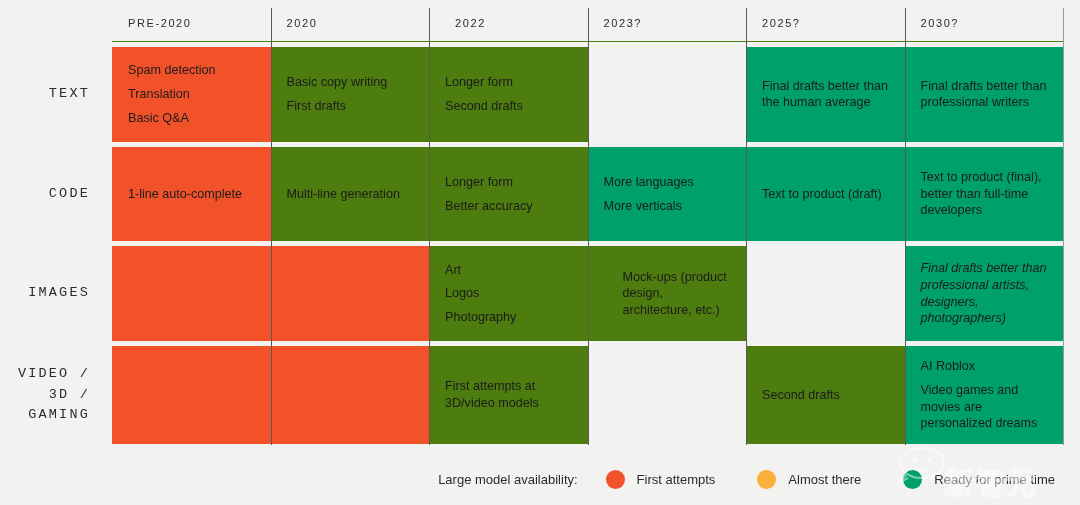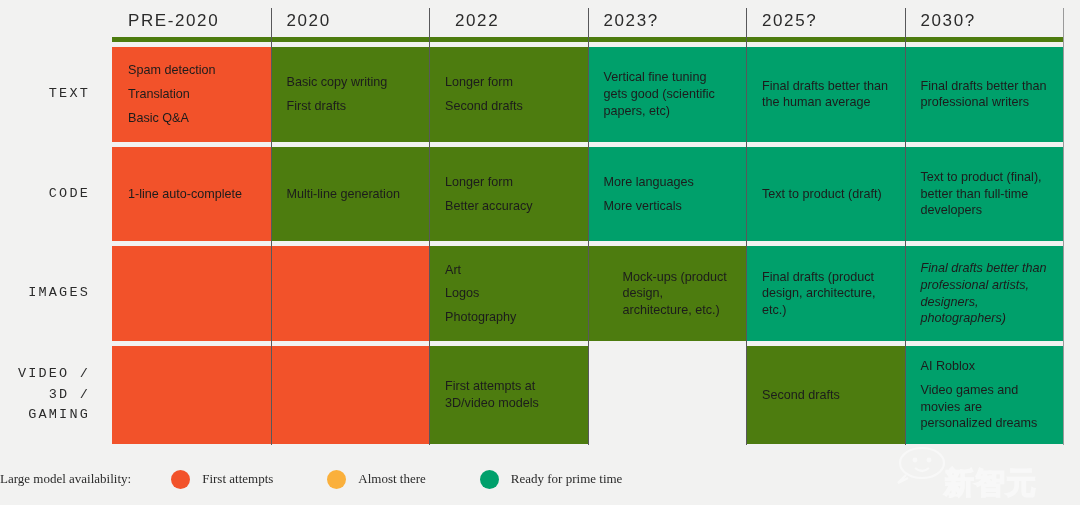--- a/index.html
+++ b/index.html
@@ -44,25 +44,25 @@
     grid-column: 1;
     grid-row: 1;
     background: transparent;
   }
 
   .col-head {
     grid-row: 1;
     display: flex;
     align-items: center;
     padding-left: 16px;
-    font-size: 17px;
+    font-size: 11px;
     letter-spacing: 1.6px;
     color: #2b2b2b;
     font-weight: 400;
-    border-bottom: 5px solid #4d7c0f;
+    border-bottom: 1px solid #4d7c0f;
     background: transparent;
     position: relative;
     z-index: 3;
   }
 
   
   .row-label {
     grid-column: 1;
     display: flex;
     align-items: center;
@@ -109,24 +109,24 @@
 
   
   .legend {
     position: absolute;
     left: 0;
     top: 462px;
     width: 1063px;
     height: 34px;
     display: flex;
     align-items: center;
-    gap: 14px;
+    justify-content: flex-end;
+    gap: 2px;
     font-size: 13px;
     color: #2b2b2b;
-    font-family: Liberation Serif, serif;
   }
 
   .legend-title {
     margin-right: 26px;
     font-size: 13px;
     color: #2b2b2b;
   }
 
   .legend-item {
     display: flex;
@@ -188,23 +188,20 @@
         <span class="line">Basic Q&amp;A</span>
       </div>
       <div class="cell amber" style="grid-area: 2 / 3;">
         <span class="line">Basic copy writing</span>
         <span class="line">First drafts</span>
       </div>
       <div class="cell amber" style="grid-area: 2 / 4;">
         <span class="line">Longer form</span>
         <span class="line">Second drafts</span>
       </div>
-      <div class="cell green" style="grid-area: 2 / 5;">
-        <span class="line">Vertical fine tuning gets good (scientific papers, etc)</span>
-      </div>
       <div class="cell green" style="grid-area: 2 / 6;">
         <span class="line">Final drafts better than the human average</span>
       </div>
       <div class="cell green" style="grid-area: 2 / 7;">
         <span class="line">Final drafts better than professional writers</span>
       </div>
       <div class="row-label" style="grid-row: 3;">CODE</div>
       <div class="cell red" style="grid-area: 3 / 2;">
         <span class="line">1-line auto-complete</span>
       </div>
@@ -228,23 +225,20 @@
       <div class="row-label" style="grid-row: 4;">IMAGES</div>
       <div class="cell red" style="grid-area: 4 / 2;"></div>
       <div class="cell red" style="grid-area: 4 / 3;"></div>
       <div class="cell amber" style="grid-area: 4 / 4;">
         <span class="line">Art</span>
         <span class="line">Logos</span>
         <span class="line">Photography</span>
       </div>
       <div class="cell amber" style="grid-area: 4 / 5; padding-left: 35px;">
         <span class="line">Mock-ups (product design, architecture, etc.)</span>
-      </div>
-      <div class="cell green" style="grid-area: 4 / 6;">
-        <span class="line">Final drafts (product design, architecture, etc.)</span>
       </div>
       <div class="cell green" style="grid-area: 4 / 7; font-style: italic;">
         <span class="line">Final drafts better than professional artists, designers, photographers)</span>
       </div>
       <div class="row-label" style="grid-row: 5;">VIDEO /
 3D /
 GAMING</div>
       <div class="cell red" style="grid-area: 5 / 2;"></div>
       <div class="cell red" style="grid-area: 5 / 3;"></div>
       <div class="cell amber" style="grid-area: 5 / 4;">

